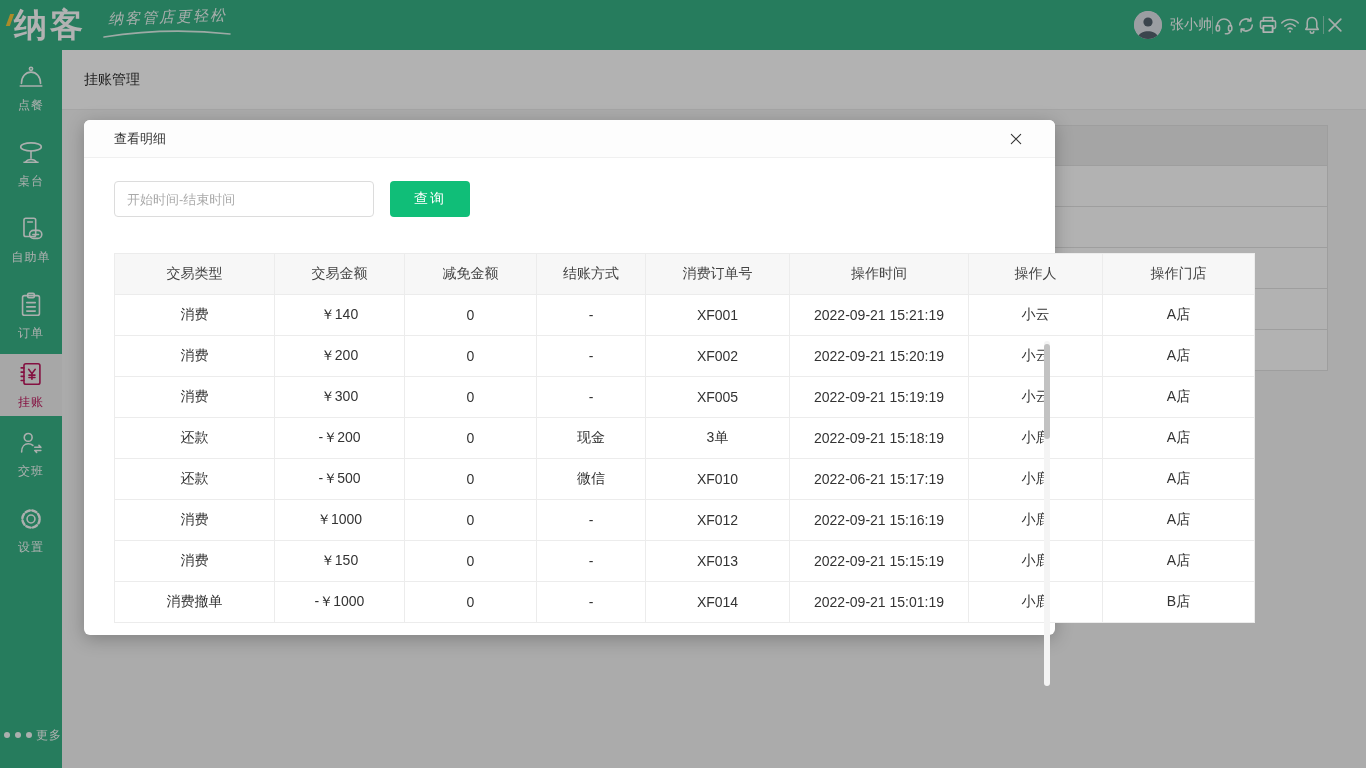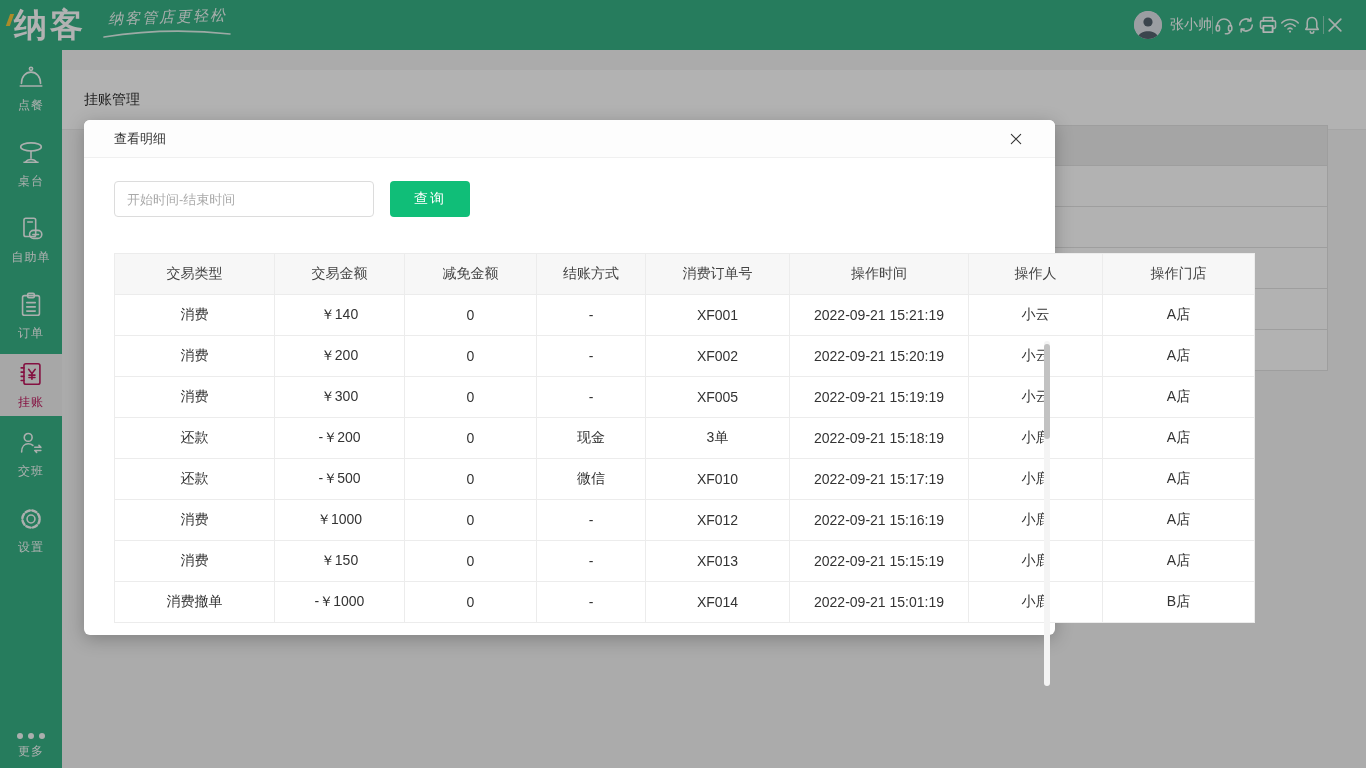--- a/index.html
+++ b/index.html
@@ -25,29 +25,29 @@
   .tb-icon svg { stroke:rgba(255,255,255,.92); fill:none; stroke-width:1.7; stroke-linecap:round; stroke-linejoin:round; }
 
   
   .sidebar { position:absolute; left:0; top:50px; width:62px; height:718px; background:#37b286;
              display:flex; flex-direction:column; z-index:1; }
   .nav-item { width:62px; height:76px; display:flex; flex-direction:column; align-items:center; justify-content:center;
               gap:5px; color:rgba(255,255,255,.95); cursor:pointer; }
   .nav-item svg { stroke:currentColor; fill:none; stroke-width:1.7; stroke-linecap:round; stroke-linejoin:round; }
   .nav-label { font-size:12px; letter-spacing:1px; }
   .nav-item.active { background:#f0f0f0; color:#be185d; height:62px; }
-  .more { margin-top:auto; height:58px; display:flex; flex-direction:column; align-items:center; justify-content:flex-end;
+  .more { margin-top:auto; height:58px; display:flex; align-items:center; justify-content:flex-end;
           padding-bottom:8px; gap:4px; color:rgba(255,255,255,.95); cursor:pointer; }
   .dots { display:flex; gap:5px; }
   .dots i { width:6px; height:6px; border-radius:50%; background:rgba(255,255,255,.95); }
 
   
   .main { position:absolute; left:62px; top:50px; width:1304px; height:718px; background:#f5f5f5; z-index:1; }
   .page-titlebar { height:60px; background:#fff; display:flex; align-items:center; padding-left:22px;
-                   border-bottom:1px solid #ededed;margin-top:20px; }
+                   border-bottom:1px solid #ededed; }
   .page-title { font-size:14px; color:#333; }
   .bg-table { position:absolute; left:22px; top:75px; width:1244px; }
   .bg-row { height:41px; background:#fff; border:1px solid #e3e3e3; border-top:none; }
   .bg-row.head { background:#ededed; border-top:1px solid #e3e3e3; }
 
   
   .overlay { position:absolute; inset:0; background:rgba(0,0,0,.30); z-index:5; }
 
   
   .modal { position:absolute; left:84px; top:120px; width:971px; height:515px; background:#fff; border-radius:6px;
@@ -321,21 +321,21 @@
             <td>2022-09-21 15:18:19</td>
             <td>小鹿</td>
             <td>A店</td>
           </tr>
           <tr>
             <td>还款</td>
             <td>-￥500</td>
             <td>0</td>
             <td>微信</td>
             <td>XF010</td>
-            <td>2022-09-21 15:17:19</td>
+            <td>2022-06-21 15:17:19</td>
             <td>小鹿</td>
             <td>A店</td>
           </tr>
           <tr>
             <td>消费</td>
             <td>￥1000</td>
             <td>0</td>
             <td>-</td>
             <td>XF012</td>
             <td>2022-09-21 15:16:19</td>

